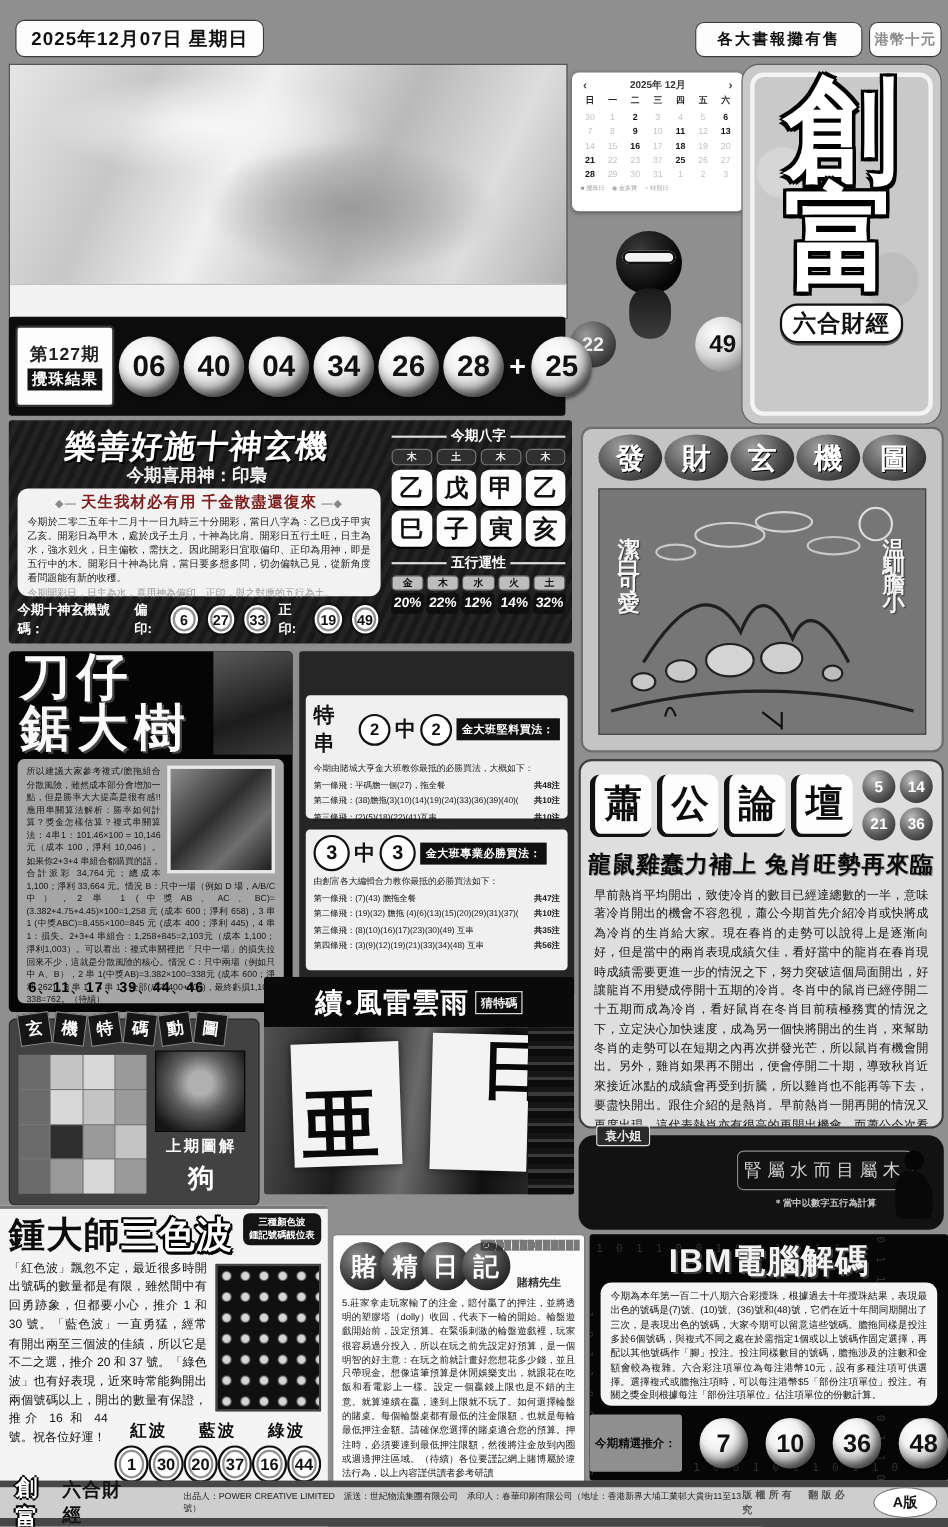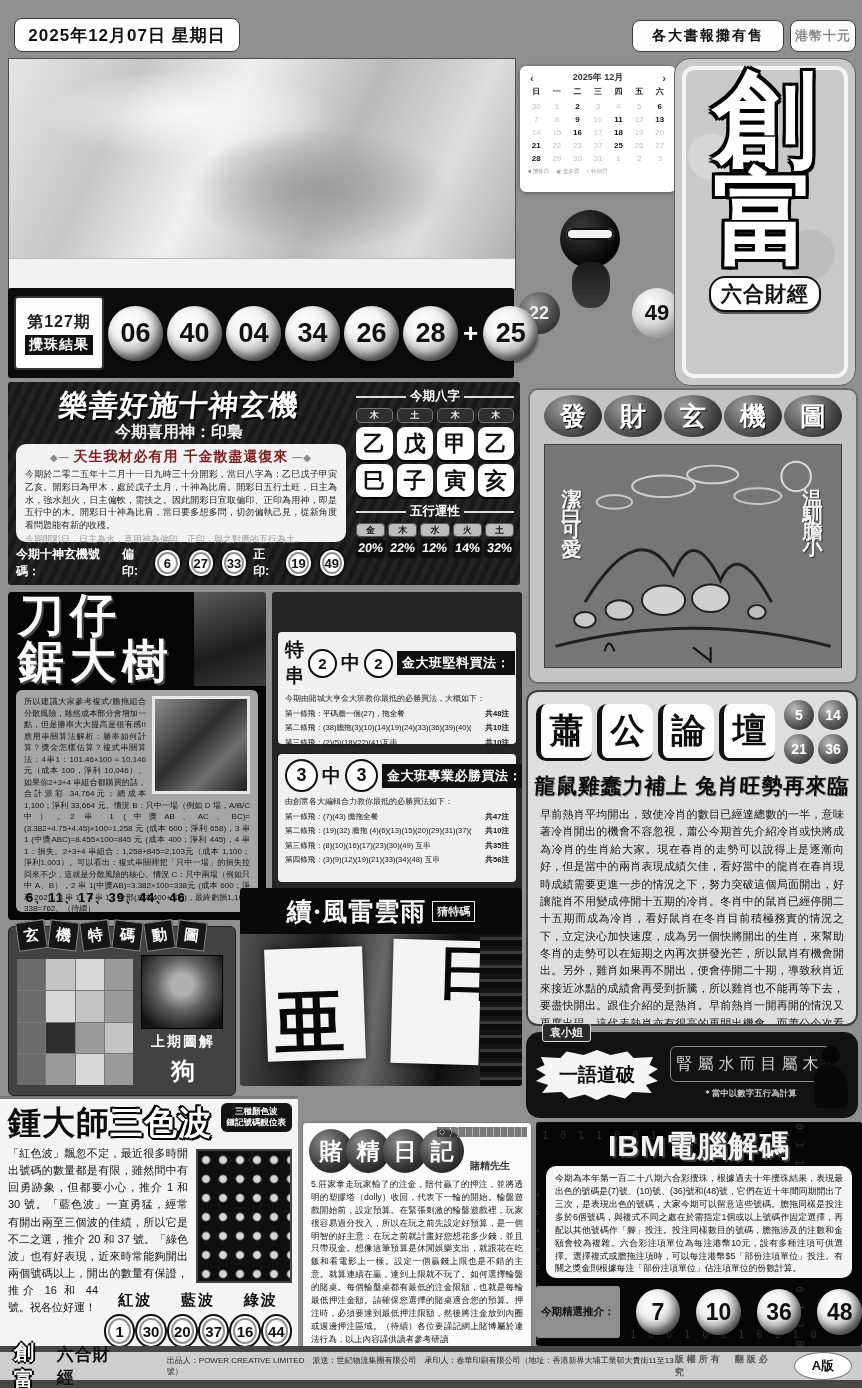--- a/index.html
+++ b/index.html
@@ -99,21 +99,21 @@
   
   .fly{left:272px;top:592px;width:250px;height:314px;background:#262626;border-radius:3px;overflow:hidden;}
   .fly-title{text-align:center;color:#fff;font-size:26px;font-weight:900;letter-spacing:1px;margin-top:4px;text-shadow:2px 2px 0 #000;}
   .fly-card{position:absolute;left:6px;width:238px;background:#f0f0f0;border-radius:4px;padding:5px 7px;box-sizing:border-box;}
   .fc1{top:40px;height:112px;}
   .fc2{top:162px;height:128px;}
   .fly-hrow{display:flex;align-items:center;gap:4px;}
   .fly-pre,.fly-mid{font-size:19px;font-weight:900;color:#111;}
   .fly-circ{width:25px;height:25px;border:2.5px solid #111;border-radius:50%;background:#fff;display:flex;align-items:center;justify-content:center;font-size:15px;font-weight:900;flex:none;}
   .fc2 .fly-circ{width:29px;height:29px;font-size:18px;}
-  .fly-tag{background:#101010;color:#fff;font-size:13px;font-weight:900;padding:3px 5px;letter-spacing:.5px;white-space:nowrap;}
+  .fly-tag{background:#101010;color:#fff;font-size:10px;font-weight:900;padding:3px 5px;letter-spacing:.5px;white-space:nowrap;}
   .fly-intro{font-size:8px;color:#222;margin-top:4px;white-space:nowrap;overflow:hidden;}
   .fly-row{display:flex;justify-content:space-between;font-size:7.6px;color:#111;margin-top:4.5px;}
   .fly-row .t{white-space:nowrap;overflow:hidden;max-width:186px;}
   .fly-row .n{font-weight:bold;flex:none;}
   
   .pz{left:8px;top:926px;width:226px;height:168px;background:#424242;border-radius:6px;border:1px solid #222;}
   .pz-title{position:absolute;left:8px;top:-6px;display:flex;gap:3px;}
   .pz-tile{width:27px;height:27px;background:#161616;border:1px solid #8a8a8a;color:#fff;font-size:15px;font-weight:900;display:flex;align-items:center;justify-content:center;}
   .pz-tile:nth-child(odd){transform:rotate(-8deg);}
   .pz-tile:nth-child(even){transform:rotate(7deg);}
@@ -526,23 +526,20 @@
         <span class="ballD">21</span>
         <span class="ballD">36</span>
       </span>
     </div>
     <div class="xiao-head">龍鼠雞蠢力補上 兔肖旺勢再來臨</div>
     <div class="xiao-body">早前熱肖平均開出，致使冷肖的數目已經達總數的一半，意味著冷肖開出的機會不容忽視，蕭公今期首先介紹冷肖或快將成為冷肖的生肖給大家。現在春肖的走勢可以說得上是逐漸向好，但是當中的兩肖表現成績欠佳，看好當中的龍肖在春肖現時成績需要更進一步的情況之下，努力突破這個局面開出，好讓龍肖不用變成停開十五期的冷肖。冬肖中的鼠肖已經停開二十五期而成為冷肖，看好鼠肖在冬肖目前積極務實的情況之下，立定決心加快速度，成為另一個快將開出的生肖，來幫助冬肖的走勢可以在短期之內再次拼發光芒，所以鼠肖有機會開出。另外，雞肖如果再不開出，便會停開二十期，導致秋肖近來接近冰點的成績會再受到折騰，所以雞肖也不能再等下去，要盡快開出。跟住介紹的是熱肖。早前熱肖一開再開的情況又再度出現，這代表熱肖亦有很高的再開出機會，而蕭公今次看好，在十期內已經開出過一次的兔肖，會在春肖目前意猶未盡的走勢推動之下，在十期之內第二次開出。</div>
   </div>
 
   <div class="abs yuen">
     <span class="yuen-tab">袁小姐</span>
-    <div class="yuen-badge">
-        <span>一語道破</span>
-      </div>
     <div class="yuen-phrase">腎屬水而目屬木</div>
     <div class="yuen-note">＊當中以數字五行為計算</div>
     <div class="yuen-man-head"></div>
     <div class="yuen-man-body"></div>
   </div>
 
   <div class="abs chung">
     <div class="chung-t">
       <span>鍾大師</span><span class="out">三色波</span>
     </div>

